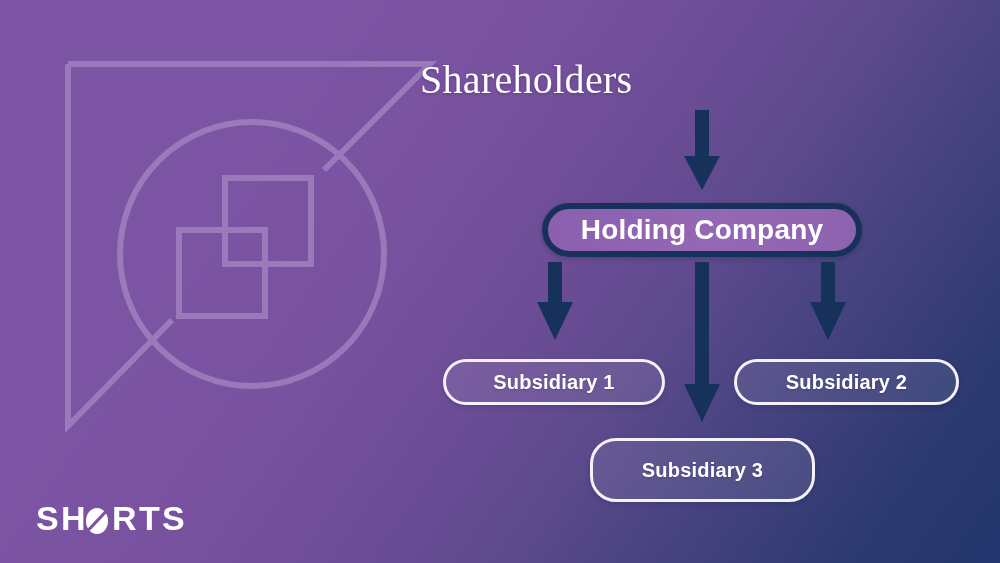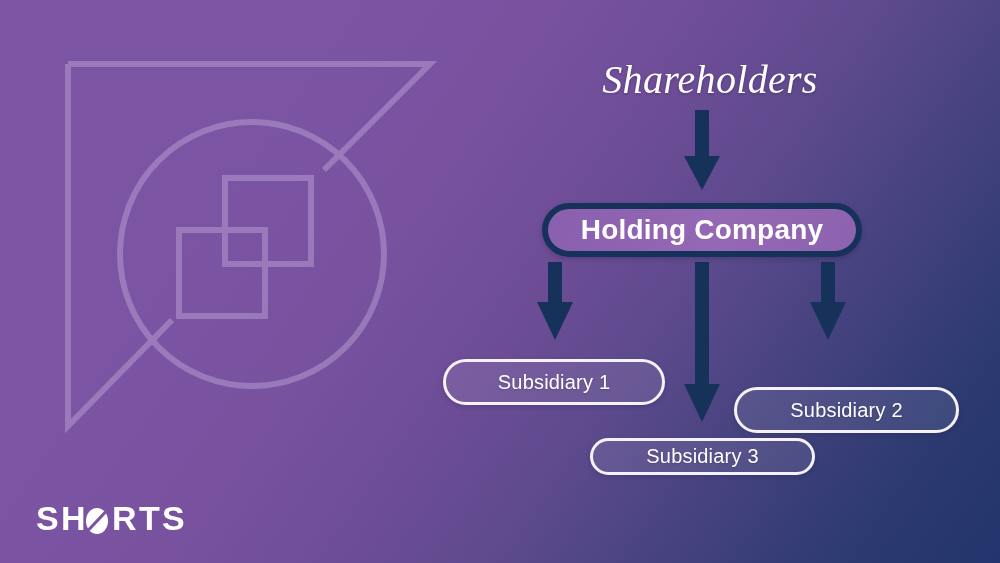--- a/index.html
+++ b/index.html
@@ -54,23 +54,22 @@
     top: 0;
     width: 580px;
     height: 563px;
   }
 
   .shareholders-label {
     position: absolute;
     left: 0;
     top: 58px;
     width: 580px;
-    text-align: center;
+    text-align: left;
     font-family: "Liberation Serif", serif;
-    font-style: italic;
     font-size: 40px;
     line-height: 1.1;
     color: #ffffff;
     letter-spacing: 0.3px;
     text-shadow: 0 1px 3px rgba(20,16,50,0.28);
   }
 
   
   .arrow-layer {
     position: absolute;
@@ -105,44 +104,43 @@
     font-weight: bold;
     letter-spacing: 0.2px;
     box-shadow: 0 2px 5px rgba(20,16,50,0.22);
   }
 
   .node-sub {
     border: 3px solid #f4f1f8;
     border-radius: 26px;
     background: rgba(255,255,255,0.085);
     font-size: 20px;
-    font-weight: normal;
+    font-weight: bold;
     letter-spacing: 0.2px;
     text-shadow: 0 1px 2px rgba(20,16,50,0.2);
     box-shadow: 0 2px 5px rgba(20,16,50,0.18);
   }
 
   .node-sub-1 {
     left: 23px;
     top: 359px;
     width: 222px;
     height: 46px;
   }
   .node-sub-2 {
     left: 314px;
     top: 359px;
     width: 225px;
     height: 46px;
-    margin-top: 28px;
   }
   .node-sub-3 {
     left: 170px;
     top: 438px;
     width: 225px;
-    height: 37px;
+    height: 64px;
   }
 </style>
 </head>
 <body>
 
 <div class="canvas">
 
   <div class="brand-mark">
     <svg width="380" height="380" viewBox="0 0 380 380" fill="none">
 

